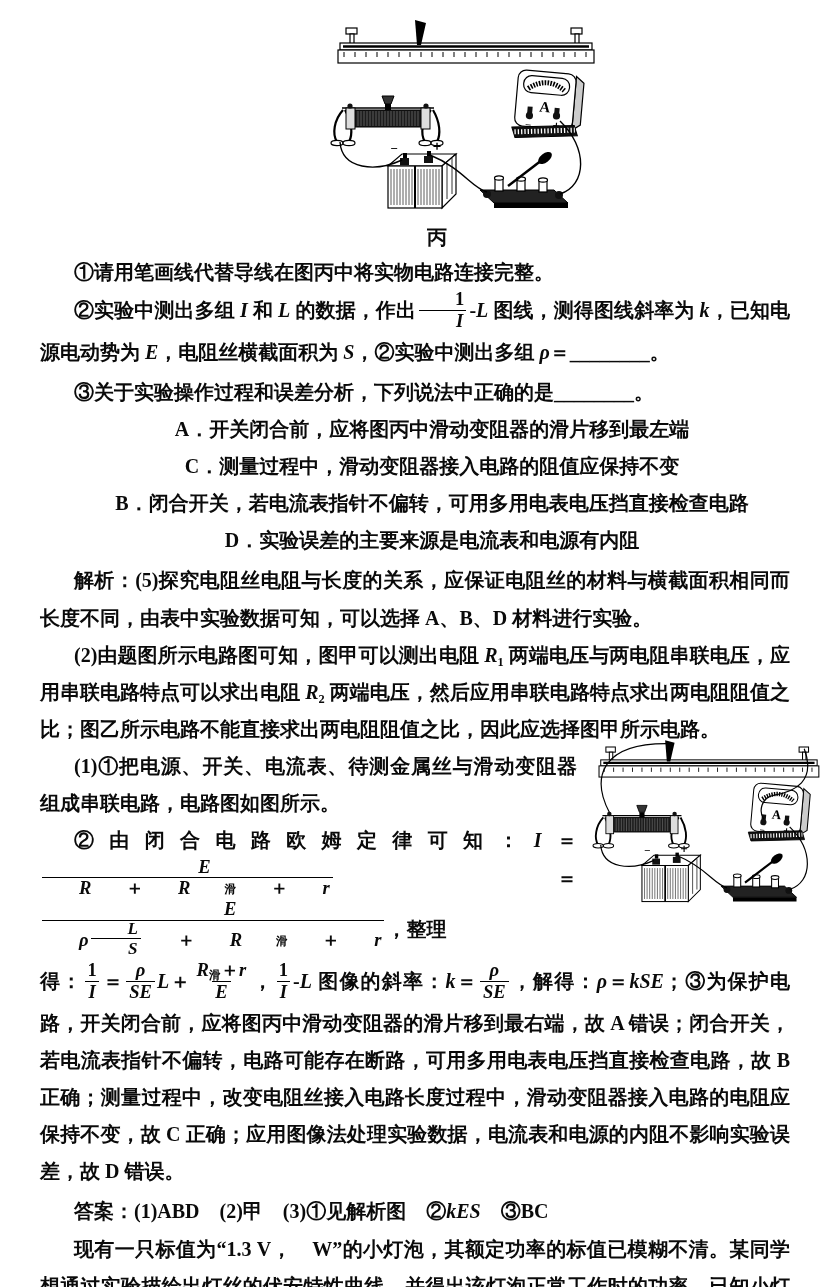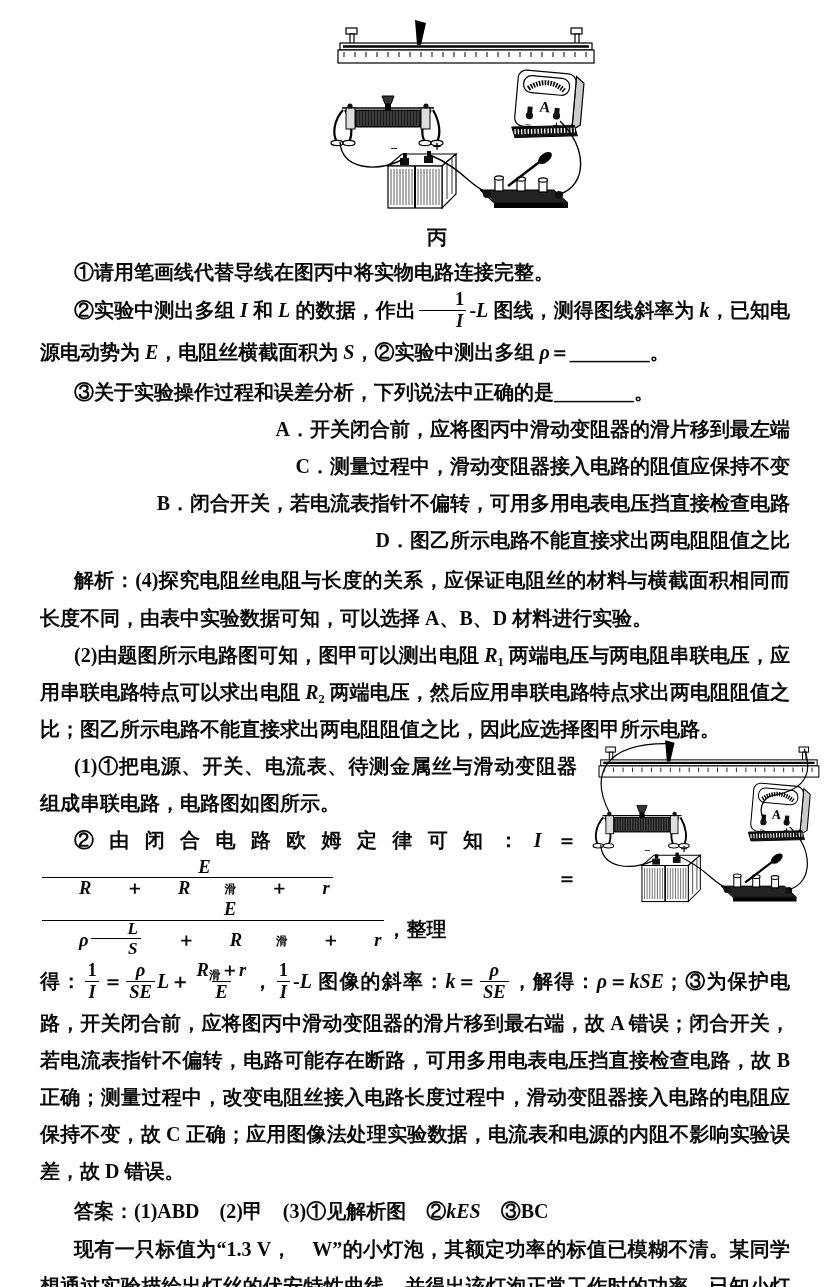--- a/index.html
+++ b/index.html
@@ -4,21 +4,21 @@
 <style>
   html,body{margin:0;padding:0;}
   body{
     width:829px;height:1287px;background:#ffffff;color:#0a0a0a;
     font-family:"Liberation Serif","DejaVu Serif",serif;
     overflow:hidden;
   }
   .page{box-sizing:border-box;width:829px;height:1287px;padding:16px 39px 0 40px;overflow:hidden;}
   .para{font-size:20px;line-height:37px;text-align:justify;font-weight:bold;margin:0;}
   .indent{text-indent:34px;}
-  .opt{padding-left:34px;text-align:right;}
+  .opt{padding-left:34px;text-align:center;}
   .hei{font-family:Liberation Mono, monospace;font-weight:bold;}
   .it{font-style:italic;font-weight:bold;font-family:"Liberation Serif",serif;}
   sub{font-size:0.62em;vertical-align:-0.3em;line-height:0;}
   .frac{display:inline-flex;flex-direction:column;align-items:center;vertical-align:middle;
         line-height:1.12;margin:0 2px;font-size:0.93em;transform:translateY(-2px);}
   .fnum{padding:0 3px;}
   .fden{border-top:1.7px solid #000;padding:0 3px;display:inline-flex;align-items:center;}
   .fden .frac,.fnum .frac{font-size:0.92em;}
   .fig1{width:270px;margin:4px 0 0 290px;}
   .fig1cap{text-align:center;font-size:20px;font-weight:bold;line-height:26px;padding-right:56px;margin:0 0 4px 0;}
@@ -126,23 +126,23 @@
   <p class="para indent"><span>②实验中测出多组 </span><span class="it">I</span><span> 和 </span><span class="it">L</span><span> 的数据，作出</span><span class="frac">
         <span class="fnum"><span>1</span></span>
         <span class="fden">
           <span class="it">I</span>
         </span>
       </span><span>-</span><span class="it">L</span><span> 图线，测得图线斜率为 </span><span class="it">k</span><span>，已知电源电动势为 </span><span class="it">E</span><span>，电阻丝横截面积为 </span><span class="it">S</span><span>，②实验中测出多组 </span><span class="it">ρ</span><span>＝________。</span></p>
   <p class="para indent sp1"><span>③关于实验操作过程和误差分析，下列说法中正确的是________。</span></p>
   <p class="para opt"><span>A．开关闭合前，应将图丙中滑动变阻器的滑片移到最左端</span></p>
   <p class="para opt"><span>C．测量过程中，滑动变阻器接入电路的阻值应保持不变</span></p>
   <p class="para opt"><span>B．闭合开关，若电流表指针不偏转，可用多用电表电压挡直接检查电路</span></p>
-  <p class="para opt"><span>D．图乙所示电路不能直接求出两电阻阻值之比</span></p>
-
-  <p class="para indent sp1"><span class="hei">解析：</span><span>(4)探究电阻丝电阻与长度的关系，应保证电阻丝的材料与横截面积相同而长度不同，由表中实验数据可知，可以选择 A、B、D 材料进行实验。</span></p>
+  <p class="para opt"><span>D．实验误差的主要来源是电流表和电源有内阻</span></p>
+
+  <p class="para indent sp1"><span class="hei">解析：</span><span>(5)探究电阻丝电阻与长度的关系，应保证电阻丝的材料与横截面积相同而长度不同，由表中实验数据可知，可以选择 A、B、D 材料进行实验。</span></p>
   <p class="para indent"><span>(2)由题图所示电路图可知，图甲可以测出电阻 </span><span class="it">R</span><sub>1</sub><span> 两端电压与两电阻串联电压，应用串联电路特点可以求出电阻 </span><span class="it">R</span><sub>2</sub><span> 两端电压，然后应用串联电路特点求出两电阻阻值之比；图乙所示电路不能直接求出两电阻阻值之比，因此应选择图甲所示电路。</span></p>
 
   <div>
     <div class="fig2">
       <svg width="237" height="172" viewBox="-6 0 276 200">
         <use href="#apparatus"></use>
         <path d="M20 84 C0 46 8 4 86 4" fill="none" stroke="#000" stroke-width="1.4"></path>
         <path d="M247 10 C261 48 236 60 212 64 C196 67 194 84 200 92" fill="none" stroke="#000" stroke-width="1.4"></path>
       </svg>
     </div>

